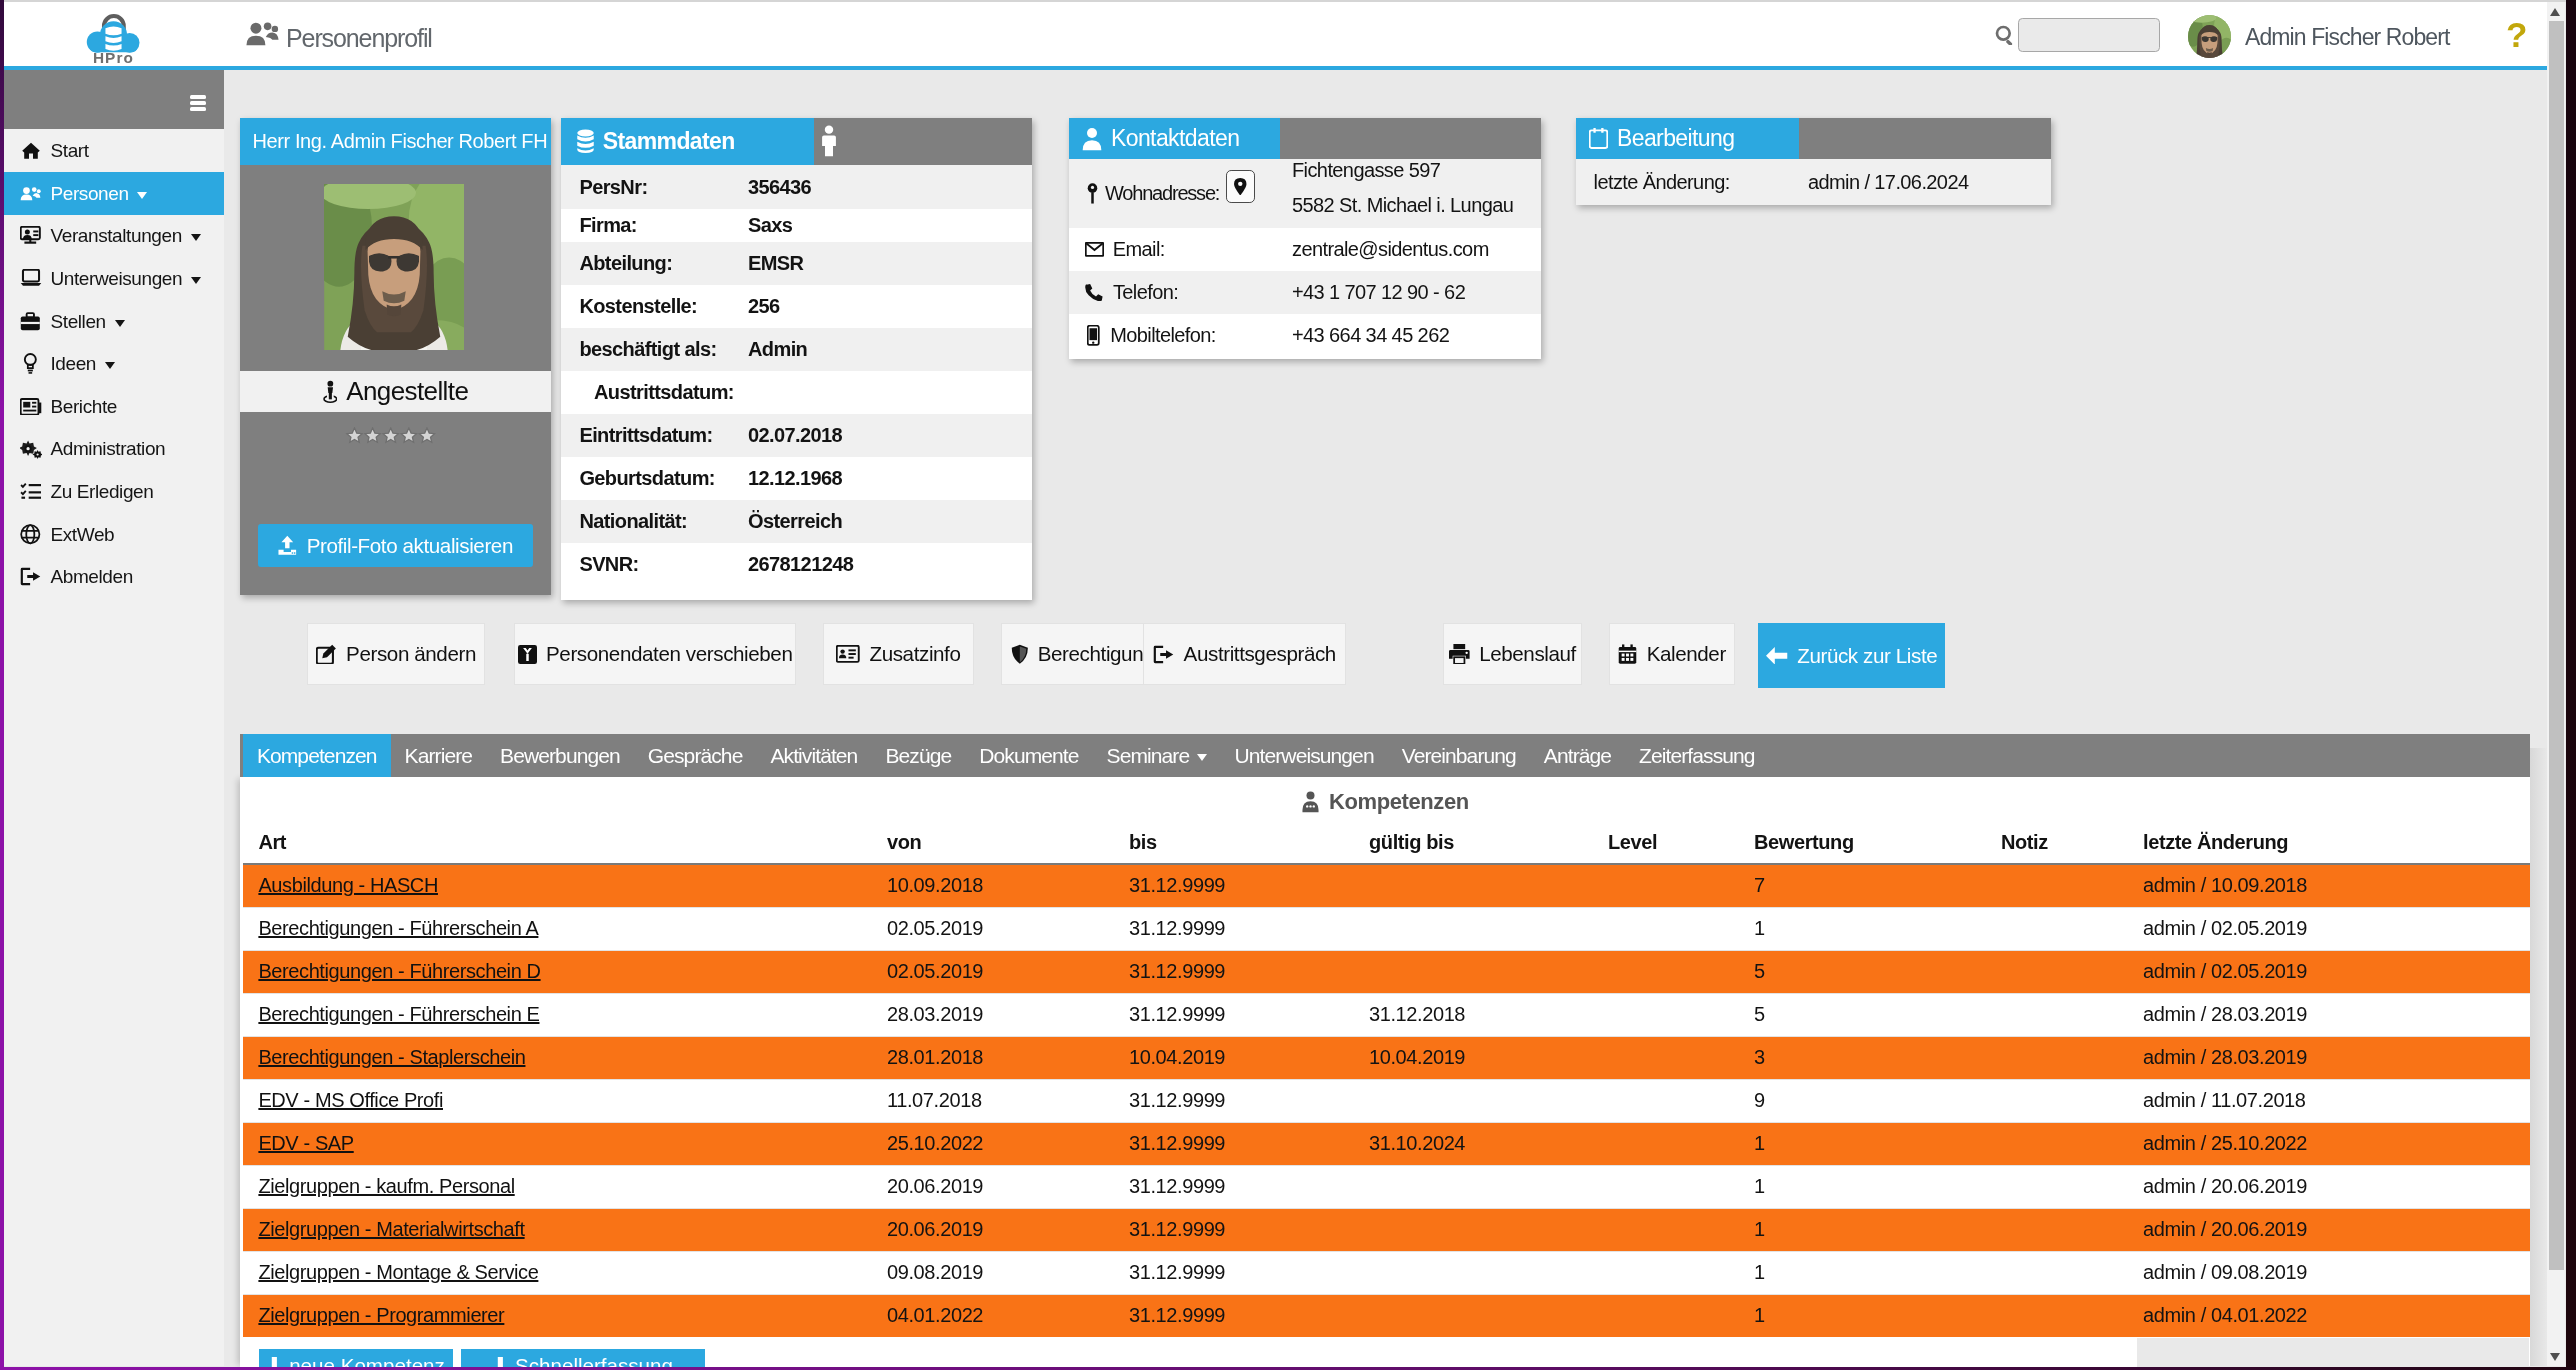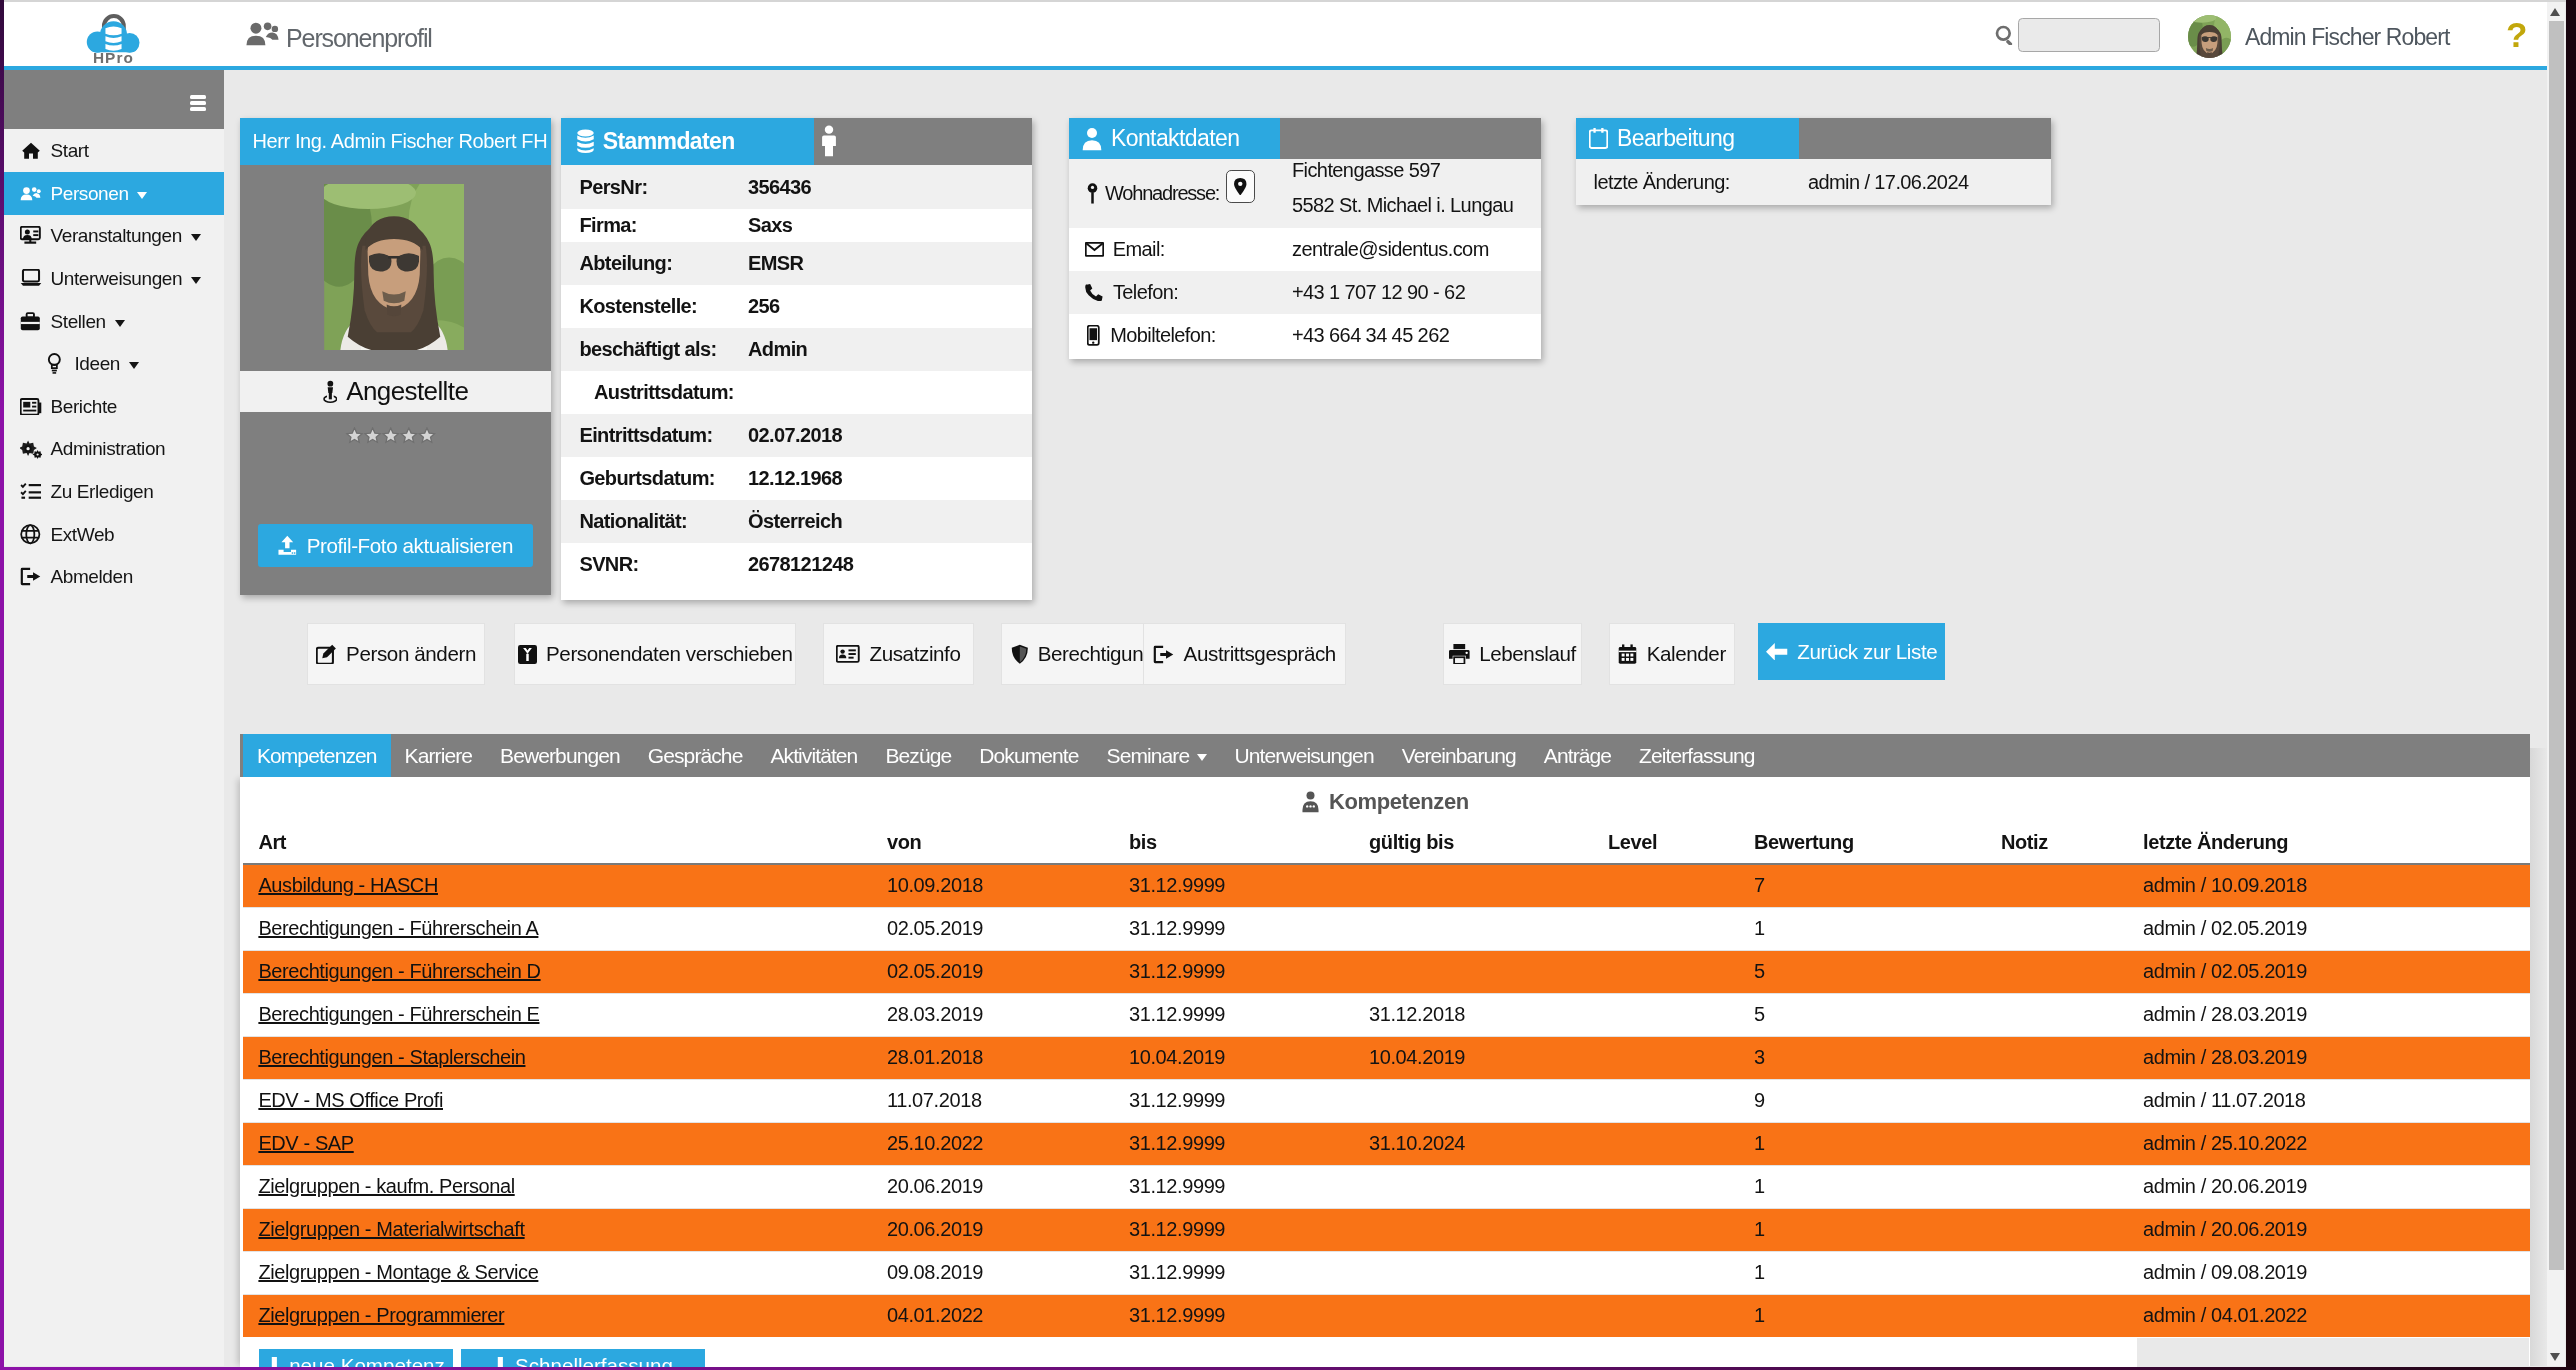--- a/index.html
+++ b/index.html
@@ -180,21 +180,21 @@
       <span class="mi">
         <svg width="20.6" height="19" viewBox="0 0 28 26">
           <rect x="1" y="6" width="26" height="19" rx="2.5" fill="#111"></rect>
           <rect x="9" y="1.5" width="10" height="6" rx="1.5" fill="none" stroke="#111" stroke-width="2.6"></rect>
           <rect x="1" y="13.5" width="26" height="3" fill="#f1f1f1"></rect>
         </svg>
       </span>
       <span class="mt">Stellen</span>
       <span class="caret"></span>
     </div>
-<div class="abs menu" style="top:342px;padding-left:24px;">
+<div class="abs menu" style="top:342px;">
       <span class="mi">
         <svg width="14.7" height="21" viewBox="0 0 20 29">
           <circle cx="10" cy="9" r="7.6" fill="none" stroke="#111" stroke-width="2.6"></circle>
           <path d="M6.5 16 h7 v5 h-7 z" fill="none" stroke="#111" stroke-width="2.4"></path>
           <rect x="6.5" y="23" width="7" height="2.4" fill="#111"></rect>
           <rect x="7.5" y="26.4" width="5" height="2.2" fill="#111"></rect>
         </svg>
       </span>
       <span class="mt">Ideen</span>
       <span class="caret"></span>
@@ -504,21 +504,21 @@
           <g fill="#fff">
             <rect x="5" y="13" width="4" height="4"></rect>
             <rect x="11" y="13" width="4" height="4"></rect>
             <rect x="17" y="13" width="4" height="4"></rect>
             <rect x="5" y="19" width="4" height="4"></rect>
             <rect x="11" y="19" width="4" height="4"></rect>
             <rect x="17" y="19" width="4" height="4"></rect>
           </g>
         </svg>
       </span>Kalender</div>
-<div class="abs btn blue" style="left:1758px;top:623px;width:187px;height:57px;"><span class="bi">
+<div class="abs btn blue" style="left:1758px;top:623px;width:187px;height:65px;"><span class="bi">
         <svg width="22" height="17.6" viewBox="0 0 30 24">
           <path d="M12 0 v8 h17 v8 h-17 v8 l-12 -12 z" fill="#fff"></path>
         </svg>
       </span>Zurück zur Liste</div>
 </div>
 
 <div class="abs" id="tabbar">
 <div class="tab active">Kompetenzen</div>
 <div class="tab">Karriere</div>
 <div class="tab">Bewerbungen</div>

